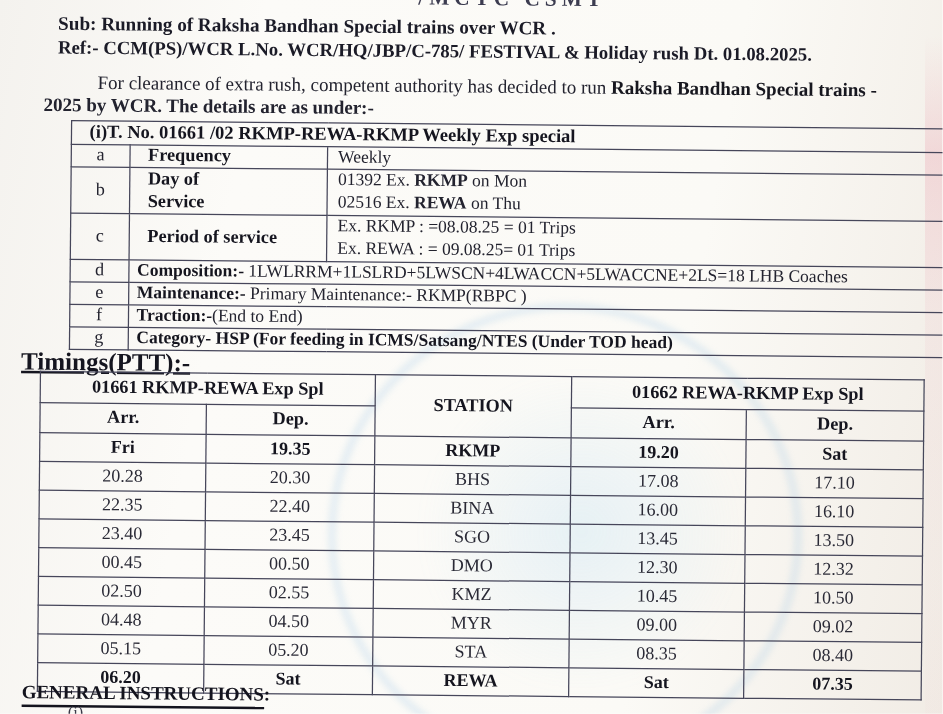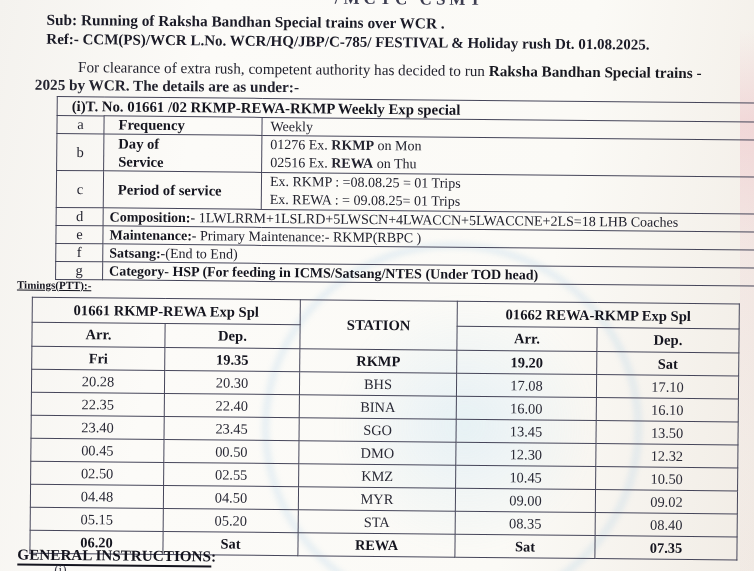--- a/index.html
+++ b/index.html
@@ -33,21 +33,21 @@
   .details td{border-color:#46465a;}
   .details .no-right{border-right:none;}
   .details .t-title td{font-weight:bold;font-size:14.8px;padding-left:14px;height:18px;color:#15151f;}
   .details .key-cell{text-align:center;font-size:14.5px;height:100%;}
   .details .label-cell{font-weight:bold;padding-left:14px;font-size:14.6px;color:#15151f;}
   .details .value-cell{padding-left:8px;}
   .details .wide-cell{padding-left:6px;}
   .details .wide-cell b{color:#15151f;}
   .two-line{line-height:18px;}
 
-  .timings-heading{position:absolute;left:17px;top:282px;font-size:11px;font-weight:bold;
+  .timings-heading{position:absolute;left:17px;top:282px;font-size:20px;font-weight:bold;
     text-decoration:underline;color:#15151f;}
   .timings{position:absolute;left:32px;top:300px;width:707px;}
   .timings th{font-weight:bold;font-size:14.6px;color:#15151f;}
   .timings td{text-align:center;font-size:14.4px;height:22px;color:#2a2a36;}
   .timings .hdr1 th{height:24px;}
   .timings .hdr2 th{height:23px;}
   .timings .bold-row td{font-weight:bold;color:#15151f;}
 
   .general{position:absolute;left:20px;top:549px;font-size:15.2px;font-weight:bold;color:#14141e;}
   .general .ul{border-bottom:2px solid #14141e;padding-bottom:1px;}
@@ -83,21 +83,21 @@
       <td class="label-cell">Frequency</td>
       <td class="value-cell no-right">Weekly</td>
     </tr>
     <tr style="height:37px;">
       <td class="key-cell">b</td>
       <td class="label-cell two-line">
         <div>Day of</div>
         <div>Service</div>
       </td>
       <td class="value-cell no-right two-line">
-        <div><span>01276 Ex. </span><b>RKMP</b><span> on Mon</span></div>
+        <div><span>01392 Ex. </span><b>RKMP</b><span> on Mon</span></div>
         <div><span>02516 Ex. </span><b>REWA</b><span> on Thu</span></div>
       </td>
     </tr>
     <tr style="height:35px;">
       <td class="key-cell">c</td>
       <td class="label-cell">Period of service</td>
       <td class="value-cell no-right two-line">
         <div>Ex. RKMP : =08.08.25 = 01 Trips</div>
         <div>Ex. REWA : = 09.08.25= 01 Trips</div>
       </td>
@@ -105,21 +105,21 @@
     <tr style="height:17px;">
       <td class="key-cell">d</td>
       <td colspan="2" class="wide-cell no-right"><b>Composition:-</b><span> 1LWLRRM+1LSLRD+5LWSCN+4LWACCN+5LWACCNE+2LS=18 LHB Coaches</span></td>
     </tr>
     <tr style="height:16px;">
       <td class="key-cell">e</td>
       <td colspan="2" class="wide-cell no-right"><b>Maintenance:-</b><span> Primary Maintenance:- RKMP(RBPC )</span></td>
     </tr>
     <tr style="height:16px;">
       <td class="key-cell">f</td>
-      <td colspan="2" class="wide-cell no-right"><b>Satsang:-</b><span>(End to End)</span></td>
+      <td colspan="2" class="wide-cell no-right"><b>Traction:-</b><span>(End to End)</span></td>
     </tr>
     <tr style="height:18px;">
       <td class="key-cell">g</td>
       <td colspan="2" class="wide-cell no-right"><b>Category- HSP (For feeding in ICMS/Satsang/NTES  (Under TOD head)</b><span></span></td>
     </tr>
   </tbody>
     </table>
 
   <div class="timings-heading">Timings(PTT):-</div>
 

